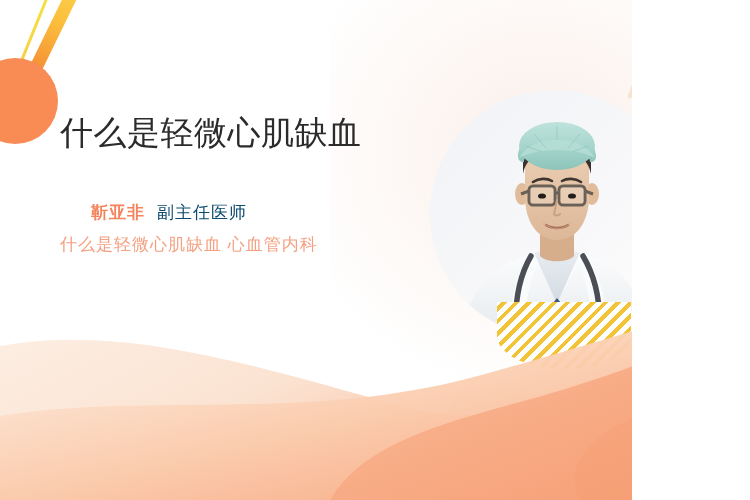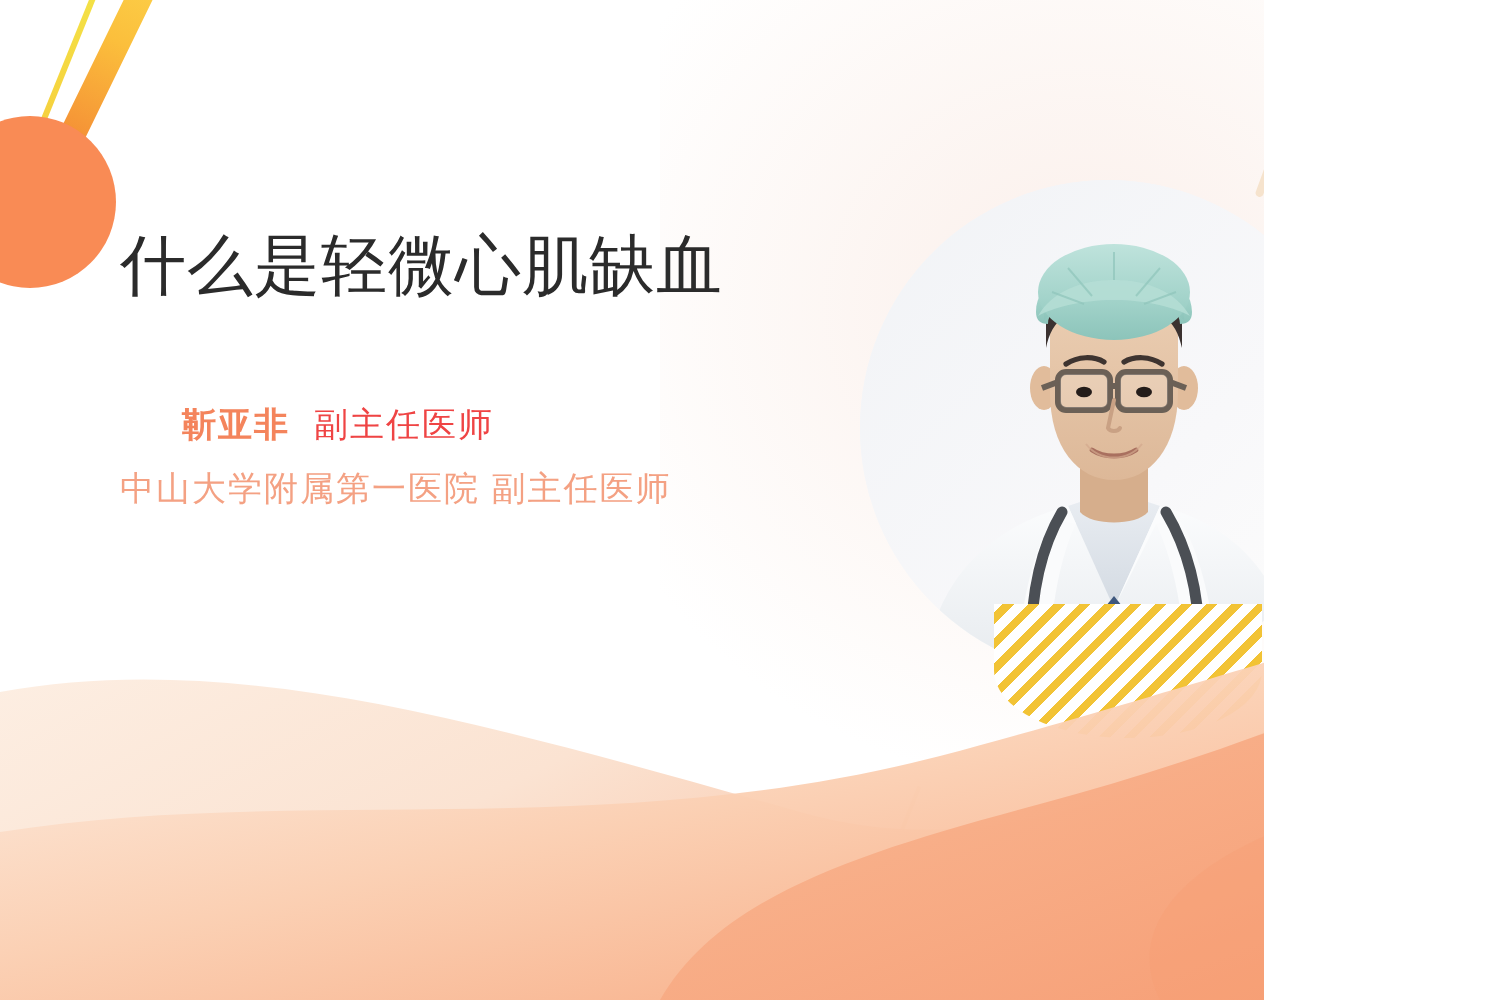--- a/index.html
+++ b/index.html
@@ -148,21 +148,21 @@
     line-height: 28px;
     white-space: nowrap;
   }
   .doc-name {
     color: #f4845c;
     font-weight: bold;
     letter-spacing: 1px;
     margin-left: 31px;
   }
   .doc-role {
-    color: #ef4444;
+    color: #0c4a6e;
     margin-left: 12px;
     letter-spacing: 1px;
     text-align: center;
   }
   .affil {
     margin-top: 4px;
     font-size: 17px;
     line-height: 28px;
     color: #f4a183;
     letter-spacing: 1px;
@@ -317,16 +317,16 @@
     <path d="M330 190 C360 138 430 116 520 92 C610 68 690 36 750 6 L750 190 Z" fill="url(#w3)" opacity="0.9"></path>
 
     <path d="M580 190 C560 150 600 116 660 98 C710 84 740 70 750 56 L750 190 Z" fill="#f79e74" opacity="0.35"></path>
   </svg>
 
   <div class="text-block">
     <h1 class="title">什么是轻微心肌缺血</h1>
     <div class="byline">
       <span class="doc-name">靳亚非</span><span class="doc-role">副主任医师</span>
     </div>
-    <div class="affil">中山大学附属第一医院  副主任医师</div>
+    <div class="affil">什么是轻微心肌缺血  心血管内科</div>
   </div>
 
 </div>
 
 </body></html>

